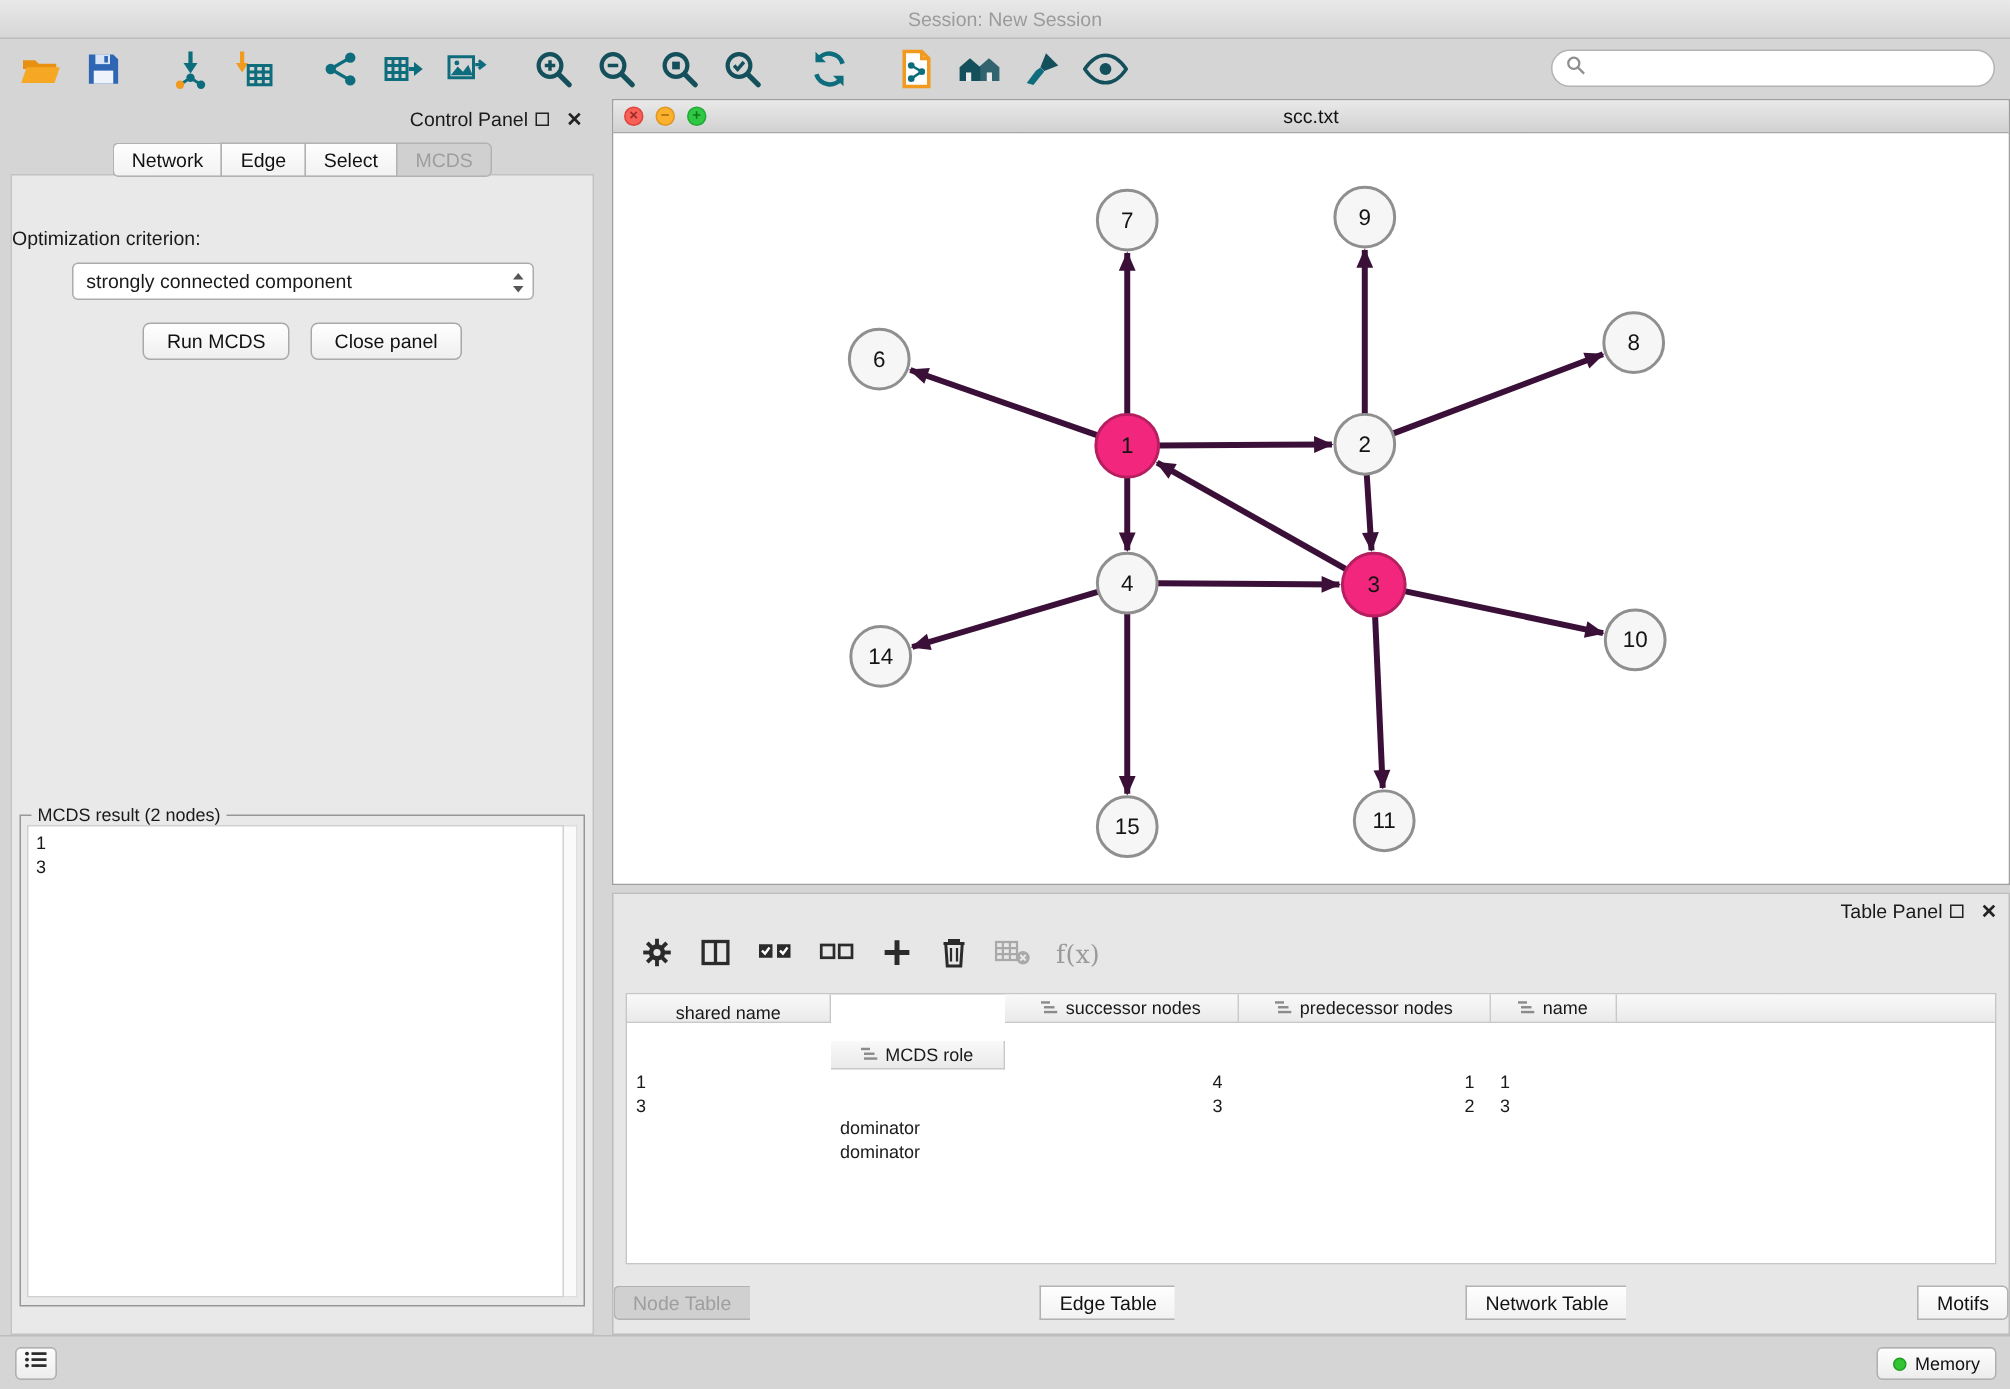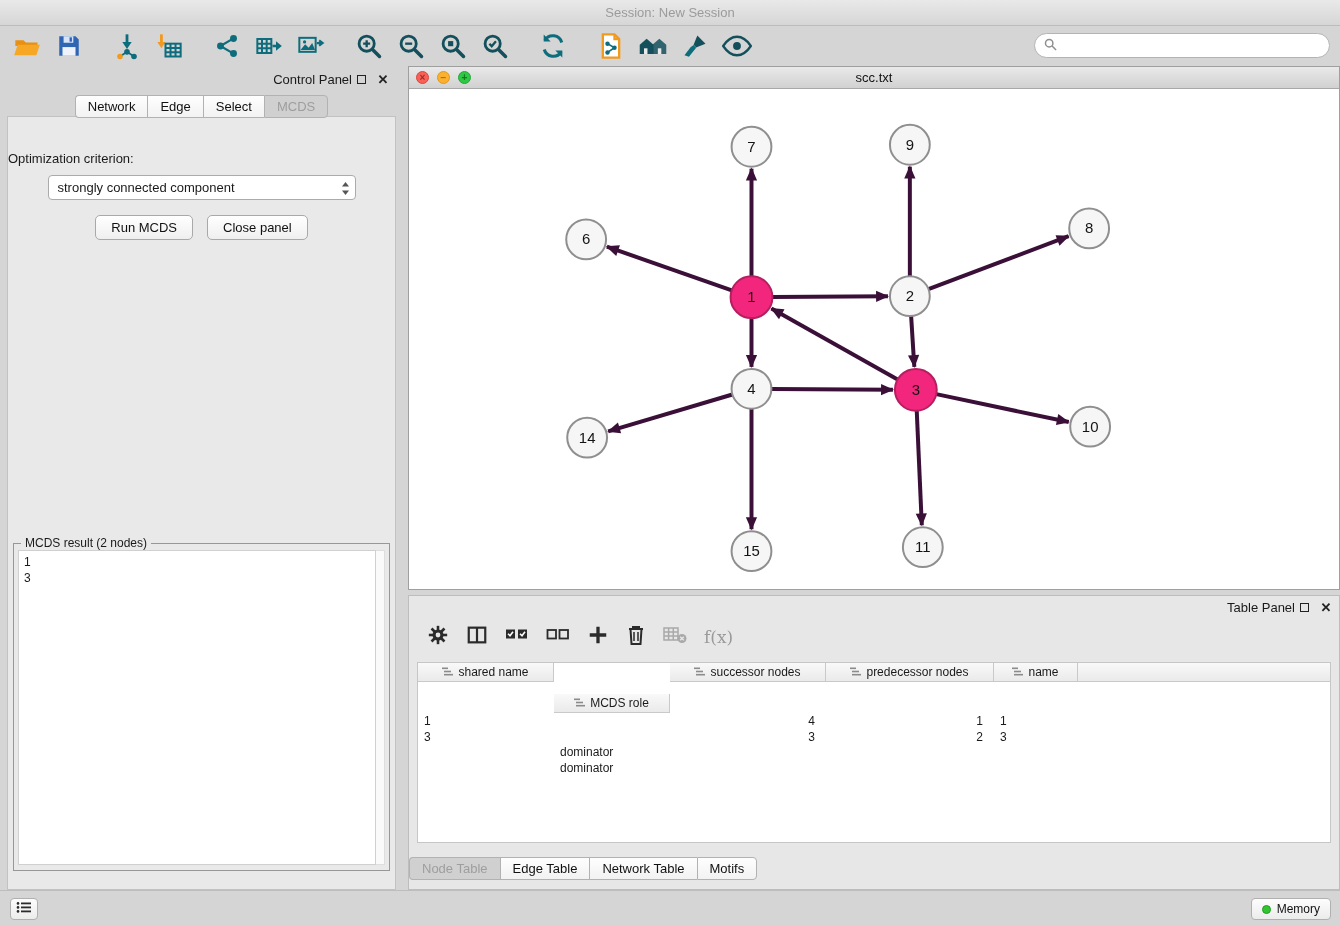--- a/index.html
+++ b/index.html
@@ -82,24 +82,24 @@
   .tp-head { display:flex; flex:0 0 19px; }
   .th {
     display:flex; align-items:center; justify-content:center; gap:5px;
     border-right:1px solid #c9c9c9; border-bottom:1px solid #c9c9c9;
     background:linear-gradient(#f9f9f9,#eaeaea); font-size:12px; height:19px;
   }
   .th.filler { flex:1; border-right:none; }
   .tp-body { flex:1; overflow:hidden; }
   .tr { display:flex; height:16px; }
   .td { font-size:12px; line-height:16px; padding:0 6px; white-space:nowrap; }
-  .c0{ width:136px; } .c1{ width:116px;margin-top:31px; } .c2{ width:156px; } .c3{ width:168px; } .c4{ width:84px; }
+  .c0{ width:136px;flex-direction:column; } .c1{ width:116px;margin-top:31px; } .c2{ width:156px; } .c3{ width:168px; } .c4{ width:84px; }
   .td.c2,.td.c3 { text-align:right; padding-right:11px; }
   .td.filler { flex:1; }
-  .tp-tabs { position:absolute; left:0; right:0; bottom:9px; display:flex; justify-content:flex-start; }
+  .tp-tabs { position:absolute; left:0; right:0; bottom:9px; display:flex; justify-content:space-between; }
   
   .status-bar { position:absolute; left:0; bottom:0; right:0; height:36px; border-top:1px solid #bdbdbd; }
   .list-btn {
     position:absolute; left:10px; top:7px; width:28px; height:22px;
     background:linear-gradient(#fdfdfd,#ececec); border:1px solid #b0b0b0; border-radius:4px;
     display:flex; align-items:center; justify-content:center;
   }
   .memory-btn {
     position:absolute; right:9px; top:7px; height:22px;
     background:linear-gradient(#fdfdfd,#ececec); border:1px solid #b0b0b0; border-radius:4px;

